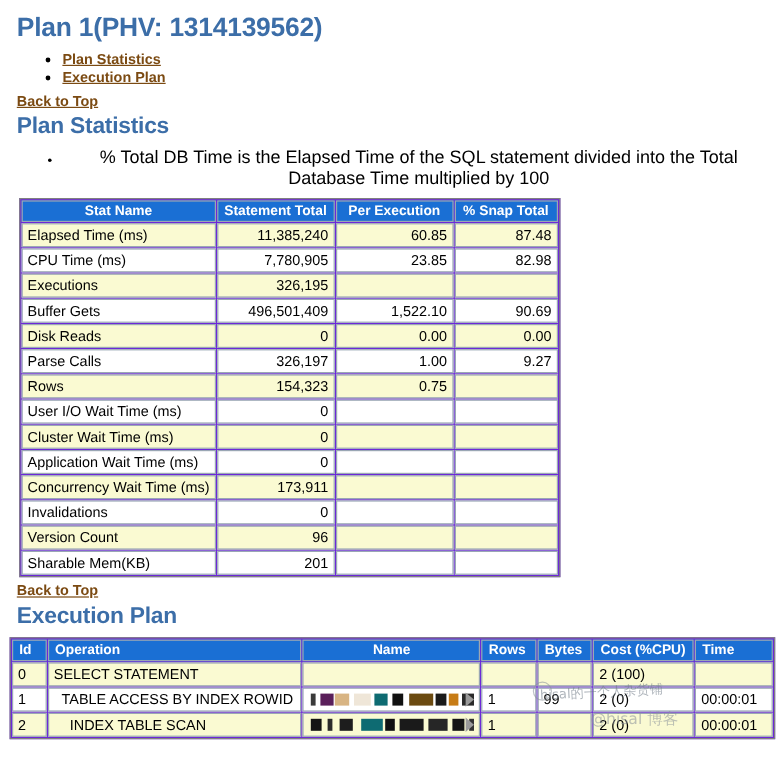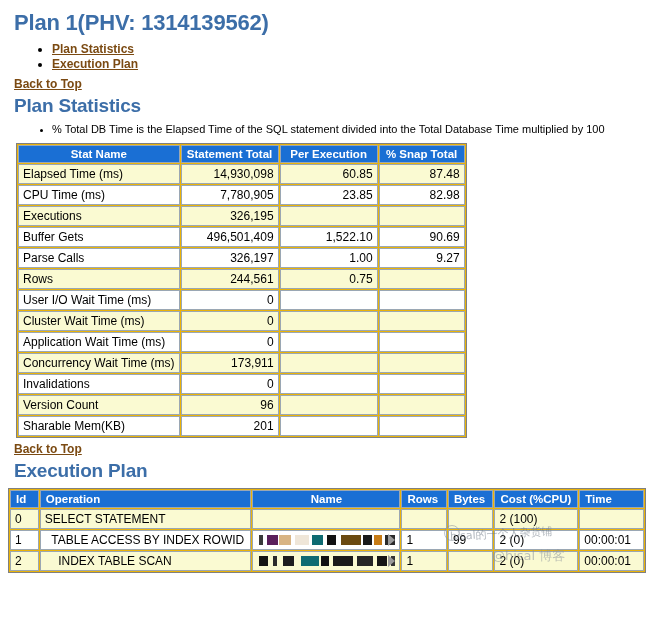--- a/index.html
+++ b/index.html
@@ -44,22 +44,23 @@
   ul.nav-list li {
     margin: 0 0 1px 0;
     padding: 0;
   }
   ul.note-list {
     margin: 6px 0 8px 0;
     padding-left: 44px;
     list-style-type: disc;
   }
   ul.note-list li {
-    font-size: 11px;
+    font-size: 15px;
     color: #000;
+    text-align: center;
   }
   ul.note-list li::marker {
     font-size: 9px;
   }
 
   a.doc-link {
     color: #7B4A12;
     font-weight: bold;
     text-decoration: underline;
     font-size: 12px;
@@ -68,21 +69,21 @@
 
   .backlink-block {
     margin: 4px 0 2px 6px;
   }
   .backlink-block a.doc-link { display: block; line-height: 14px; }
 
   
   table.report {
     border-collapse: separate;
     border-spacing: 1px;
-    background: #eab308;
+    background: #6d28d9;
     border: 1px solid #808080;
     margin: 2px 0 4px 8px;
     font-size: 12px;
   }
   table.report th {
     background: #1A6FD4;
     color: #ffffff;
     font-weight: bold;
     font-size: 11.5px;
     text-align: center;
@@ -213,21 +214,21 @@
       <tr>
         <th class="c0">Stat Name</th>
         <th class="c1">Statement Total</th>
         <th class="c2">Per Execution</th>
         <th class="c3">% Snap Total</th>
       </tr>
     </thead>
     <tbody>
       <tr class="odd">
           <td class="c0 txt">Elapsed Time (ms)</td>
-          <td class="c1 num">14,930,098</td>
+          <td class="c1 num">11,385,240</td>
           <td class="c2 num">60.85</td>
           <td class="c3 num">87.48</td>
         </tr>
       <tr class="even">
           <td class="c0 txt">CPU Time (ms)</td>
           <td class="c1 num">7,780,905</td>
           <td class="c2 num">23.85</td>
           <td class="c3 num">82.98</td>
         </tr>
       <tr class="odd">
@@ -235,29 +236,35 @@
           <td class="c1 num">326,195</td>
           <td class="c2 num"></td>
           <td class="c3 num"></td>
         </tr>
       <tr class="even">
           <td class="c0 txt">Buffer Gets</td>
           <td class="c1 num">496,501,409</td>
           <td class="c2 num">1,522.10</td>
           <td class="c3 num">90.69</td>
         </tr>
+      <tr class="odd">
+          <td class="c0 txt">Disk Reads</td>
+          <td class="c1 num">0</td>
+          <td class="c2 num">0.00</td>
+          <td class="c3 num">0.00</td>
+        </tr>
       <tr class="even">
           <td class="c0 txt">Parse Calls</td>
           <td class="c1 num">326,197</td>
           <td class="c2 num">1.00</td>
           <td class="c3 num">9.27</td>
         </tr>
       <tr class="odd">
           <td class="c0 txt">Rows</td>
-          <td class="c1 num">244,561</td>
+          <td class="c1 num">154,323</td>
           <td class="c2 num">0.75</td>
           <td class="c3 num"></td>
         </tr>
       <tr class="even">
           <td class="c0 txt">User I/O Wait Time (ms)</td>
           <td class="c1 num">0</td>
           <td class="c2 num"></td>
           <td class="c3 num"></td>
         </tr>
       <tr class="odd">

